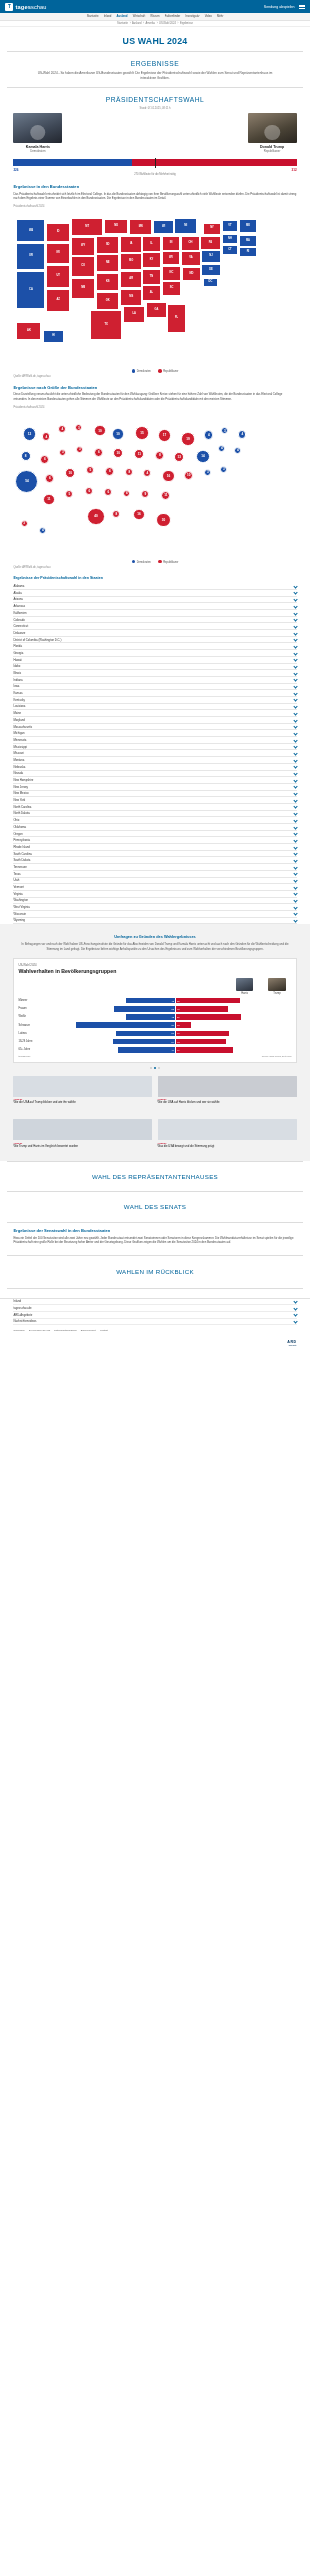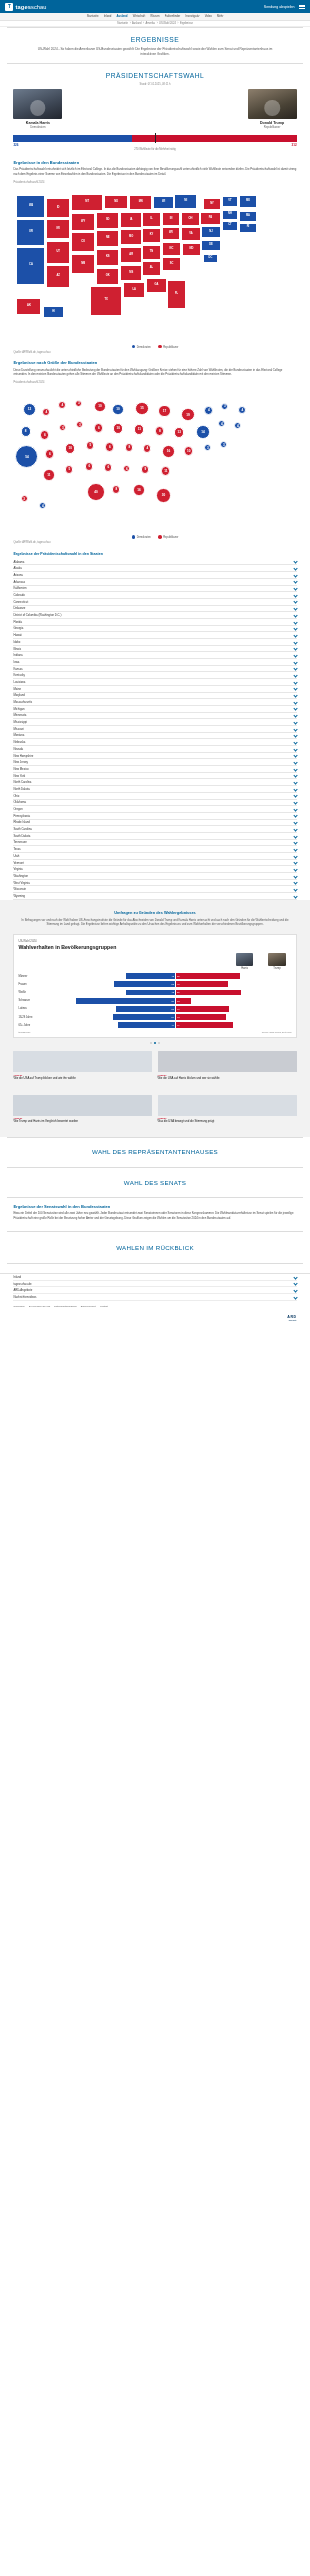--- a/index.html
+++ b/index.html
@@ -239,20 +239,21 @@
   </div>
 
   <div class="breadcrumb">
     <span>Startseite</span>›
     <span>Ausland</span>›
     <span>Amerika</span>›
     <span>US-Wahl 2024</span>›
     <span>Ergebnisse</span>
   </div>
 
+  <div class="page-title">US WAHL 2024</div>
   <div class="divider"></div>
 
   <div class="section-head">ERGEBNISSE</div>
   <div class="section-sub">US-Wahl 2024 - So haben die Amerikaner US-Bundesstaaten gewählt: Die Ergebnisse der Präsidentschaftswahl sowie der Wahlen zum Senat und Repräsentantenhaus im interaktiven Grafiken.</div>
   <div class="divider"></div>
 
   <div class="section-head">PRÄSIDENTSCHAFTSWAHL</div>
   <div style="text-align:center;font-size:2.6px;color:#888;">Stand: 07.01.2025, 08:11 h</div>
 
   <div class="cands">

